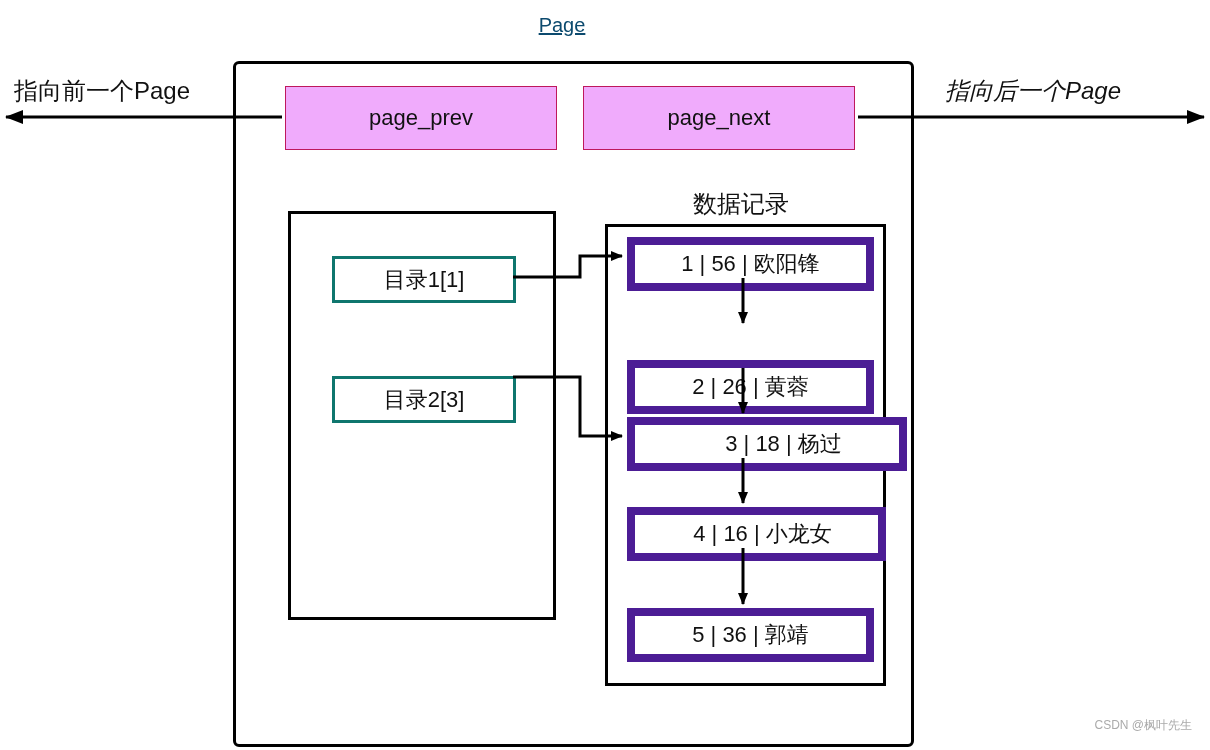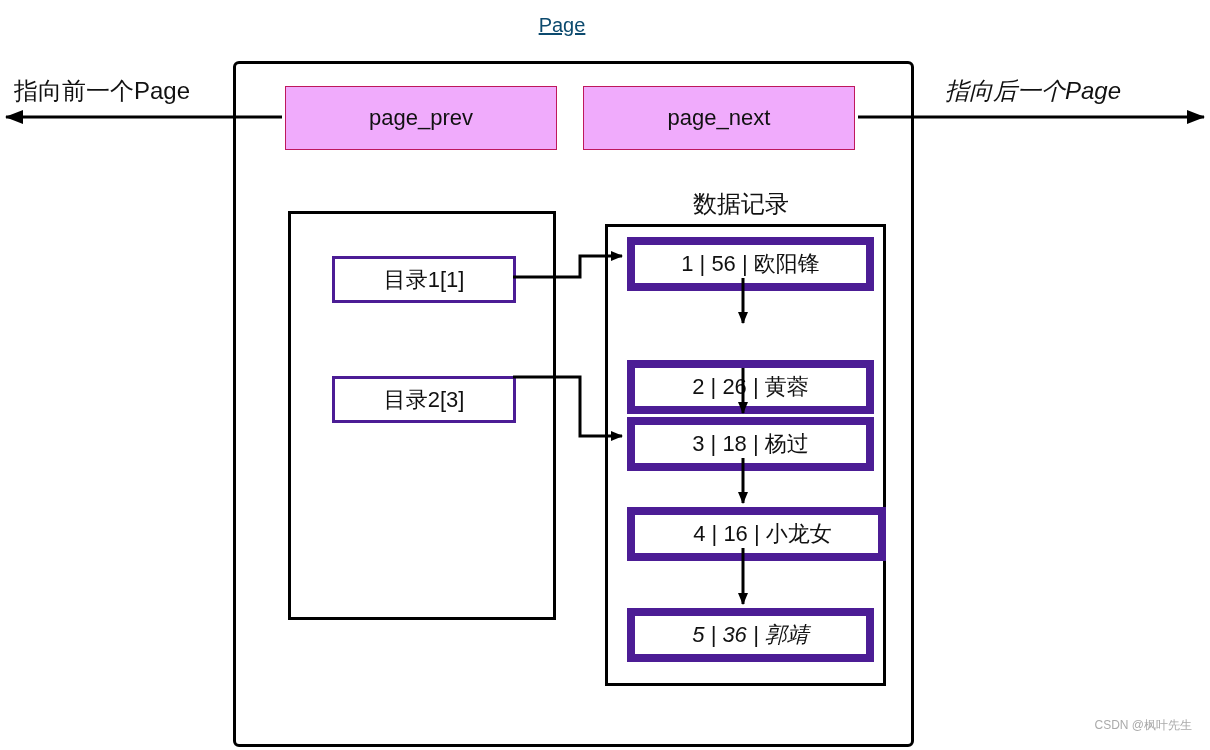--- a/index.html
+++ b/index.html
@@ -39,21 +39,21 @@
     font-size: 22px;
     color: #111;
     background: #f0abfc;
   }
   .dir-container {
     position: absolute;
     border: 3px solid #000;
   }
   .dir-box {
     position: absolute;
-    border: 3px solid #4c1d95;
+    border: 3px solid #0f766e;
     display: flex;
     align-items: center;
     justify-content: center;
     font-size: 22px;
     color: #111;
     background: #fff;
   }
   .records-box {
     position: absolute;
     border: 3px solid #000;
@@ -98,23 +98,23 @@
 
 <div class="dir-box" style="left:332px; top:256px; width:178px; height:41px;">目录1[1]</div>
 <div class="dir-box" style="left:332px; top:356px; width:178px; height:41px;margin-top:20px;">目录2[3]</div>
 
 <div class="label" style="left:670px; top:188px;margin-left:23px;">数据记录</div>
 
 <div class="records-box" style="left:605px; top:224px; width:275px; height:456px;"></div>
 
 <div class="record-row" style="left:627px; top:237px; width:231px; height:38px;">1 | 56 | 欧阳锋</div>
 <div class="record-row" style="left:627px; top:340px; width:231px; height:38px;margin-top:20px;">2 | 26 | 黄蓉</div>
-<div class="record-row" style="left:627px; top:417px; width:231px; height:38px;">3 | 18 | 杨过</div>
+<div class="record-row" style="left:627px; top:417px; width:231px; height:38px;padding-left:33px;">3 | 18 | 杨过</div>
 <div class="record-row" style="left:627px; top:507px; width:231px; height:38px;padding-left:12px;">4 | 16 | 小龙女</div>
-<div class="record-row" style="left:627px; top:608px; width:231px; height:38px;font-style:italic;">5 | 36 | 郭靖</div>
+<div class="record-row" style="left:627px; top:608px; width:231px; height:38px;">5 | 36 | 郭靖</div>
 
 <div class="watermark" style="right:18px; bottom:16px;">CSDN @枫叶先生</div>
 
 <svg class="overlay" width="1210" height="750">
   <defs>
     <marker id="arrowhead" markerWidth="12" markerHeight="10" refX="11" refY="5" orient="auto" markerUnits="userSpaceOnUse">
       <polygon points="0,0 12,5 0,10" fill="#000"></polygon>
     </marker>
     <marker id="arrowhead-big" markerWidth="18" markerHeight="14" refX="17" refY="7" orient="auto" markerUnits="userSpaceOnUse">
       <polygon points="0,0 18,7 0,14" fill="#000"></polygon>

